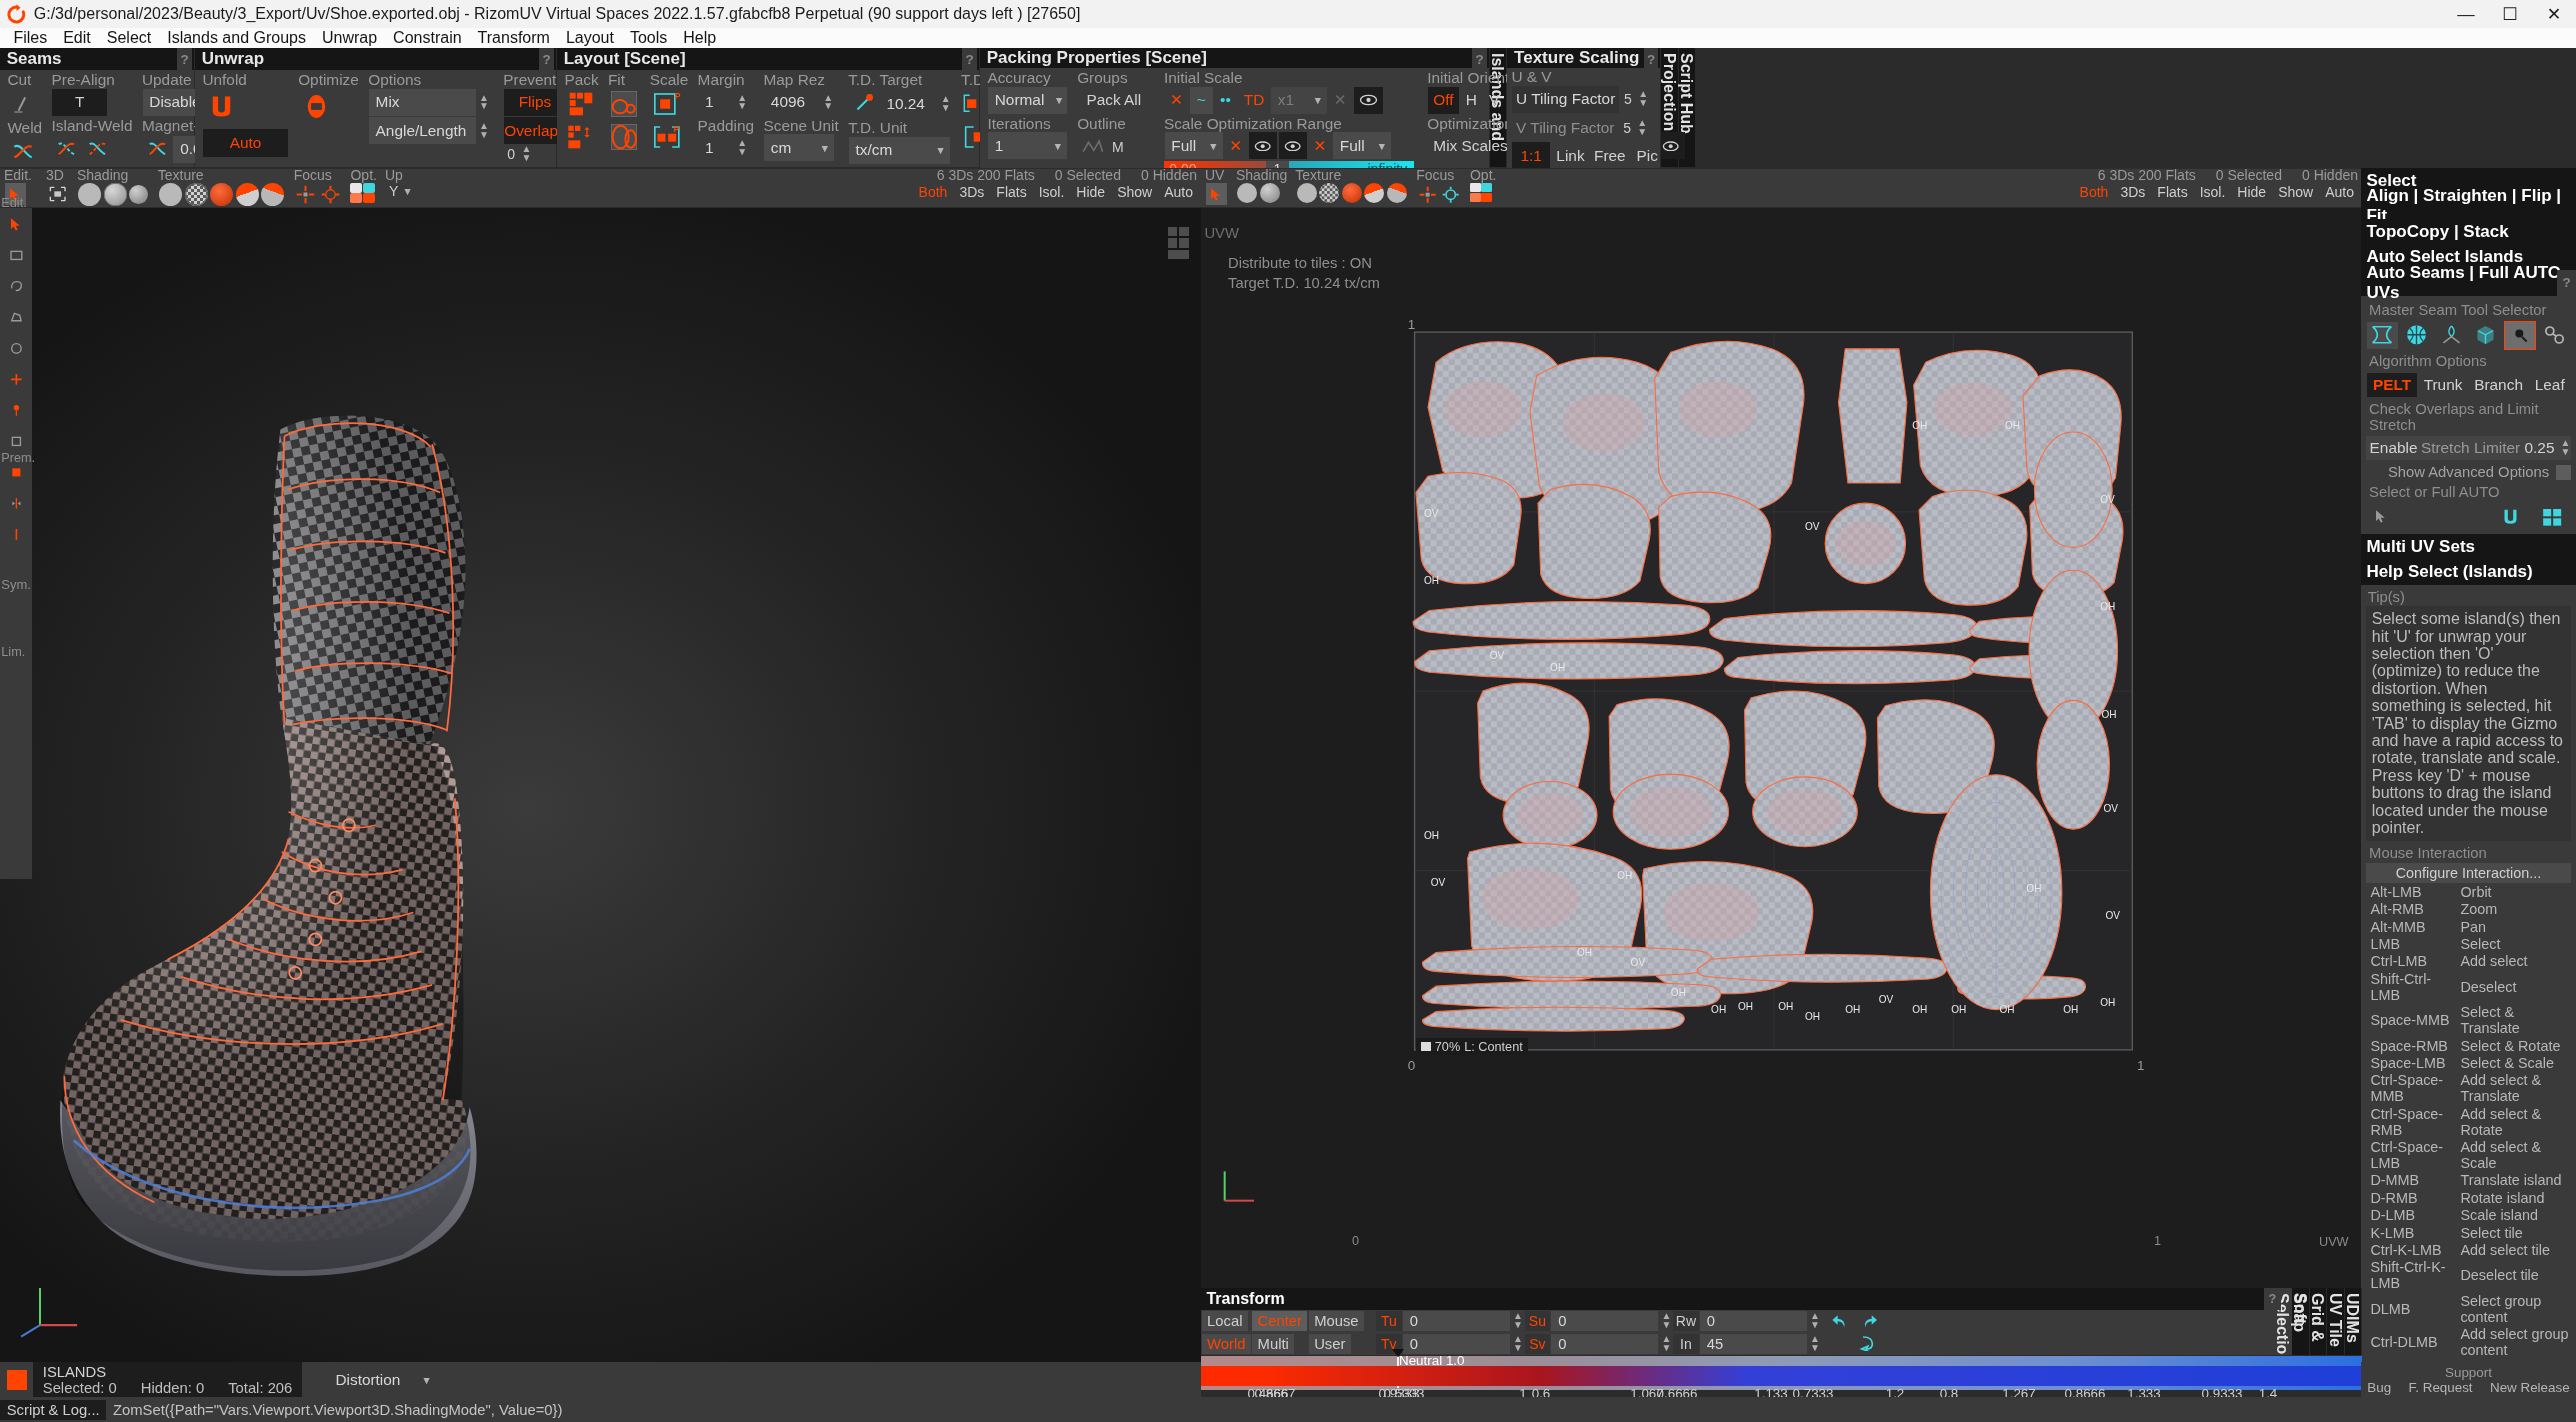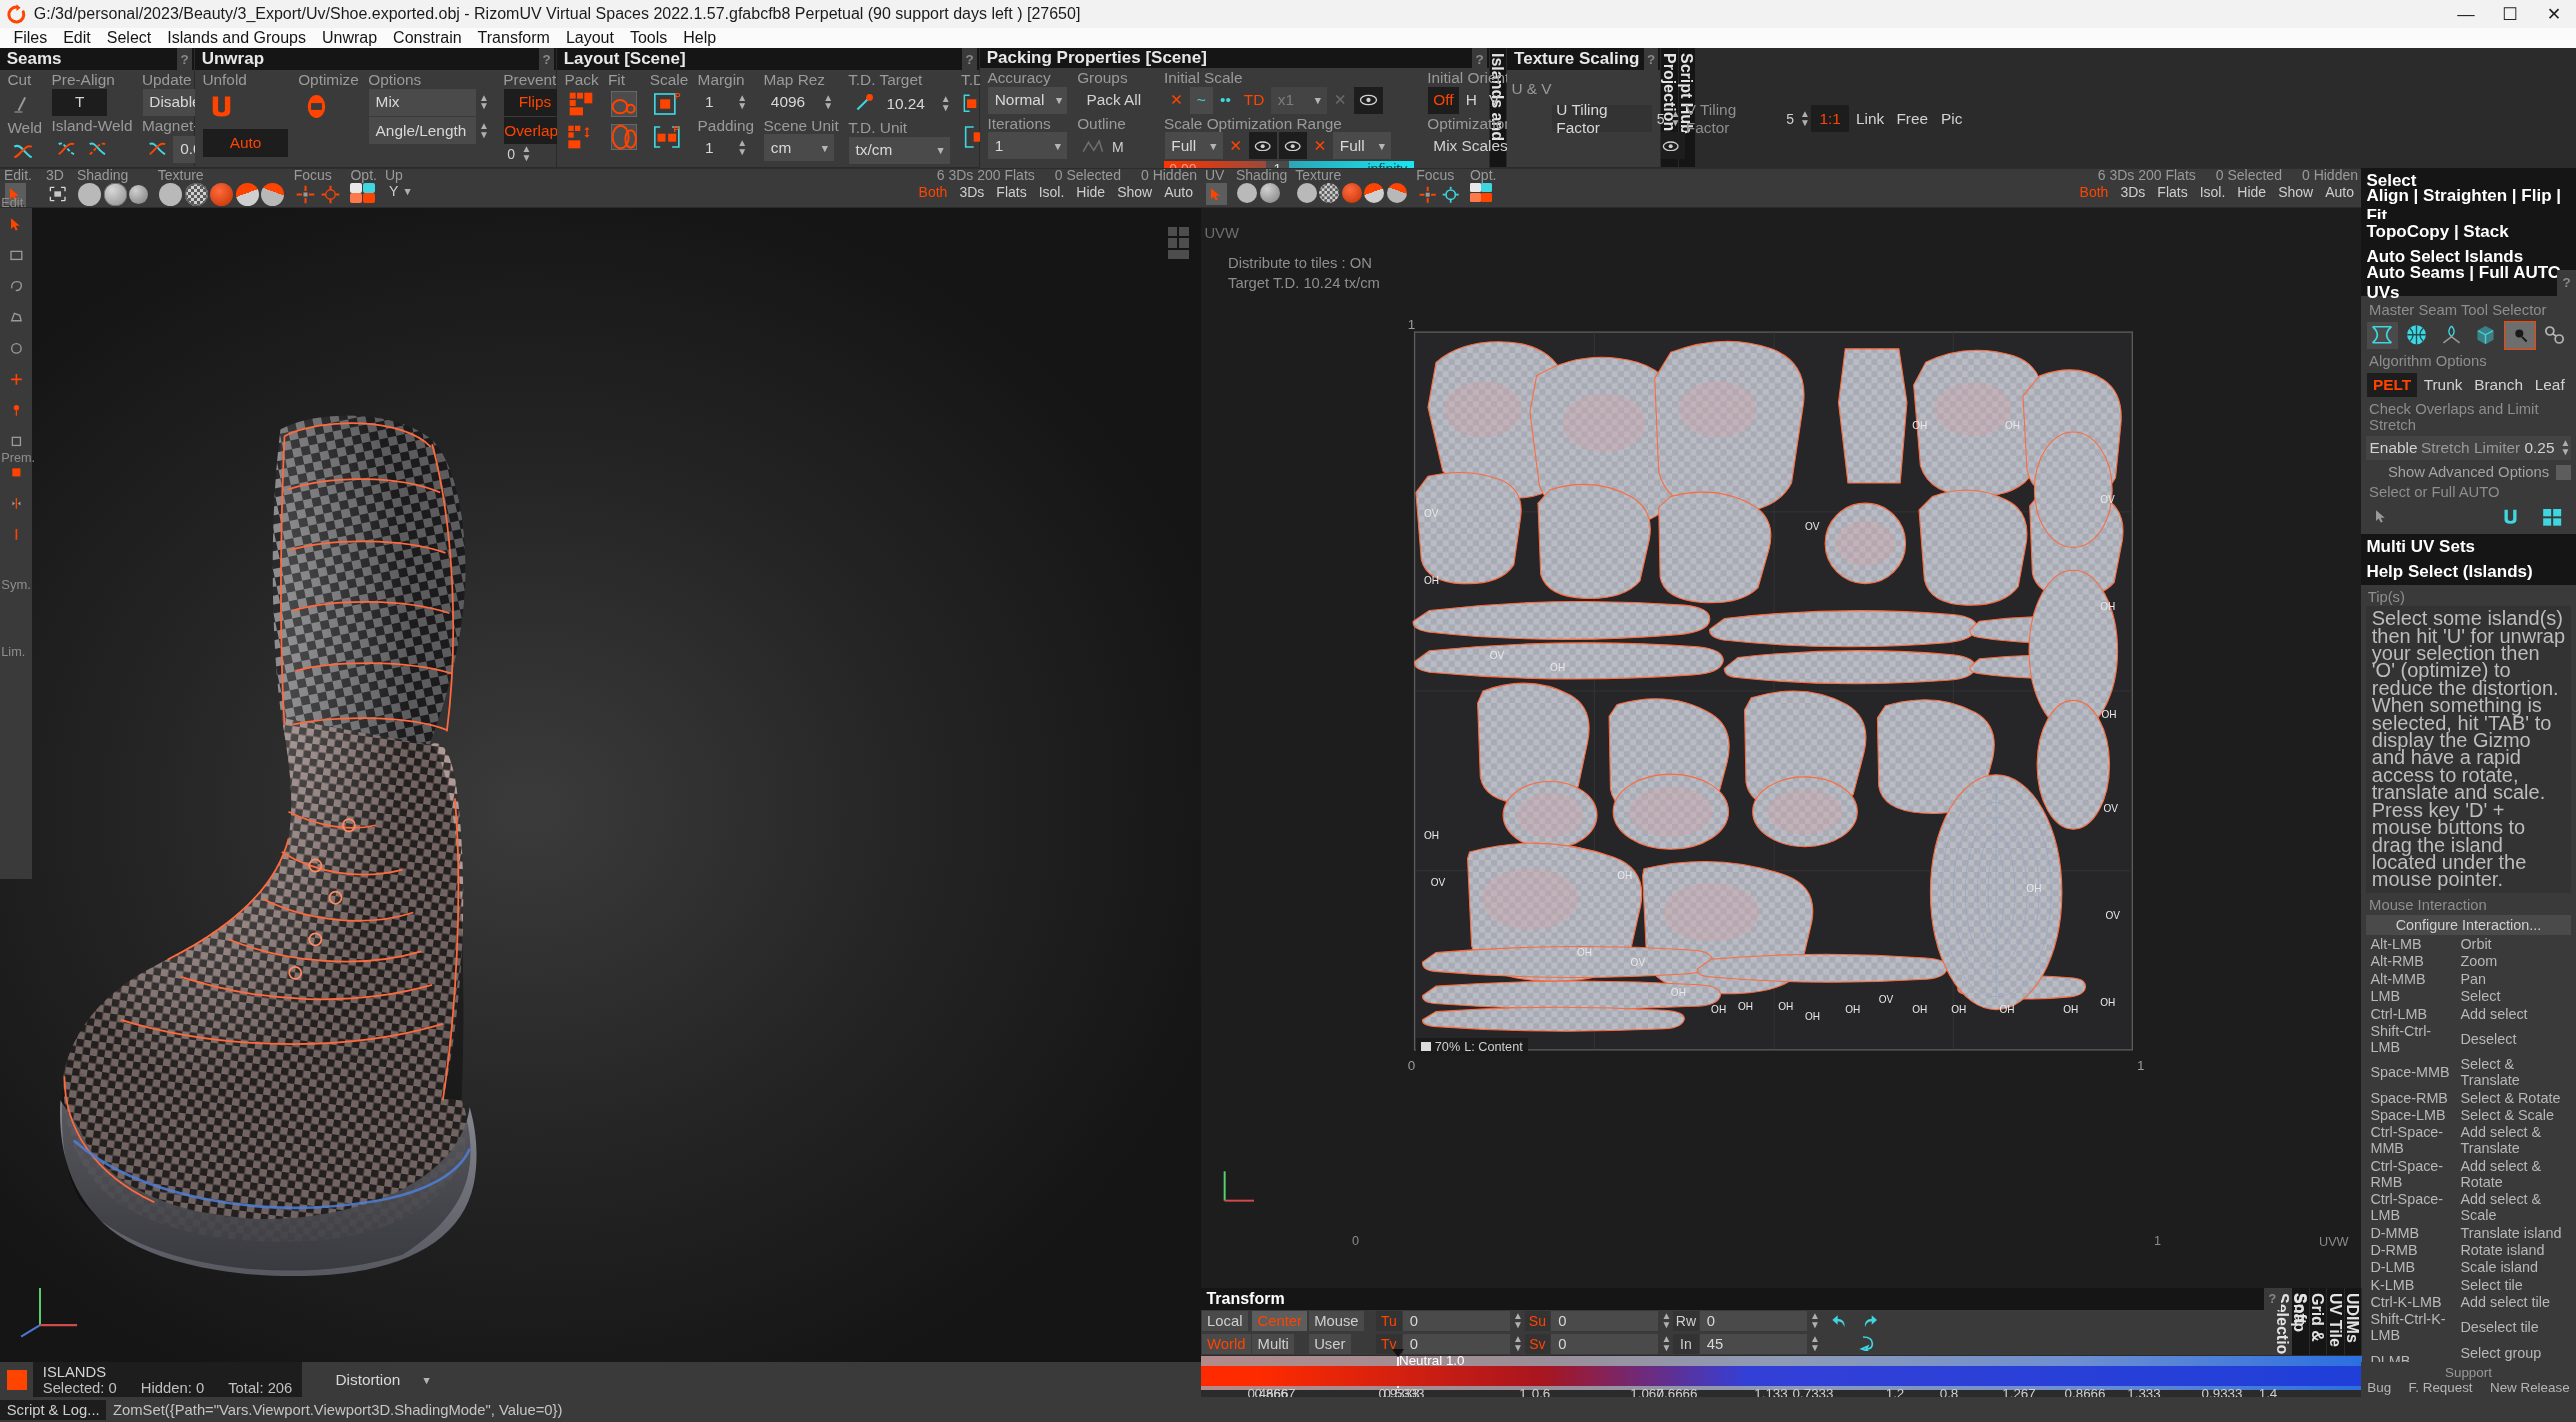--- a/index.html
+++ b/index.html
@@ -97,21 +97,21 @@
 
   
   #sidebar{ position:absolute; left:2361px; top:168px; width:215px; height:1194px; background:#3a3a3a;
             overflow:hidden;}
   .sb-hd{ background:#151515; color:#fff; font-weight:bold; font-size:17px; height:25.5px;
           display:flex; align-items:center; padding-left:5.4px; position:relative;}
   .sb-hd .qm{ position:absolute; right:0; top:0; width:19px; height:25.5px; background:#3a3a3a;
               display:flex; align-items:center; justify-content:center; color:#8a8a8a; font-size:13.4px;}
   .sb-sec{ padding:2.7px 5.4px 4px 5.4px;}
   .sb-lbl{ color:#8e8e8e; font-size:14.8px; margin:4px 0 2.7px 2.7px;}
-  .sb-tiprow{ background:#333; padding:4px 5.4px; color:#bdbdbd; font-size:20px; line-height:17.4px;}
+  .sb-tiprow{ background:#333; padding:4px 5.4px; color:#bdbdbd; font-size:16px; line-height:17.4px;}
   .kb-tbl{ width:100%; border-collapse:collapse; }
   .kb-tbl td{ color:#b8b8b8; font-size:14.4px; padding:0.7px 0; }
   .kb-tbl td.k{ width:94px; padding-left:4px;}
 
   
   #transform{ position:absolute; left:1201px; top:1288px; width:1161px; height:67px; background:#3a3a3a;}
   .tf-hd{ height:21.5px; background:#151515; color:#fff; font-weight:bold; font-size:16px;
           display:flex; align-items:center; padding-left:5.4px; position:relative; width:1080px;}
   .tf-hd .qm{ position:absolute; right:0; top:0; width:17.4px; height:21.5px; background:#3a3a3a;
               display:flex; align-items:center; justify-content:center; color:#888; font-size:12.7px;}
@@ -627,21 +627,21 @@
     </div>
   </div>
 
   <div class="vtab">Islands and Groups [S</div>
 
   <div class="panel" style="width:154px">
     <div class="panel-hd">
       <span>Texture Scaling</span>
       <span class="qm">?</span>
     </div>
-    <div class="panel-bd" style="flex-direction:row;padding:10px 4px">
+    <div class="panel-bd" style="flex-direction:column;padding:0 4px">
       <span class="collbl">U &amp; V</span>
       <div class="rowgrp">
         <div class="fld dark" style="min-width:99px;padding:0 4px">U Tiling Factor</div>
         <span class="vb-txt">5</span>
         <div class="spin">
             <i>▲</i>
             <i>▼</i>
           </div>
       </div>
       <div class="rowgrp">

